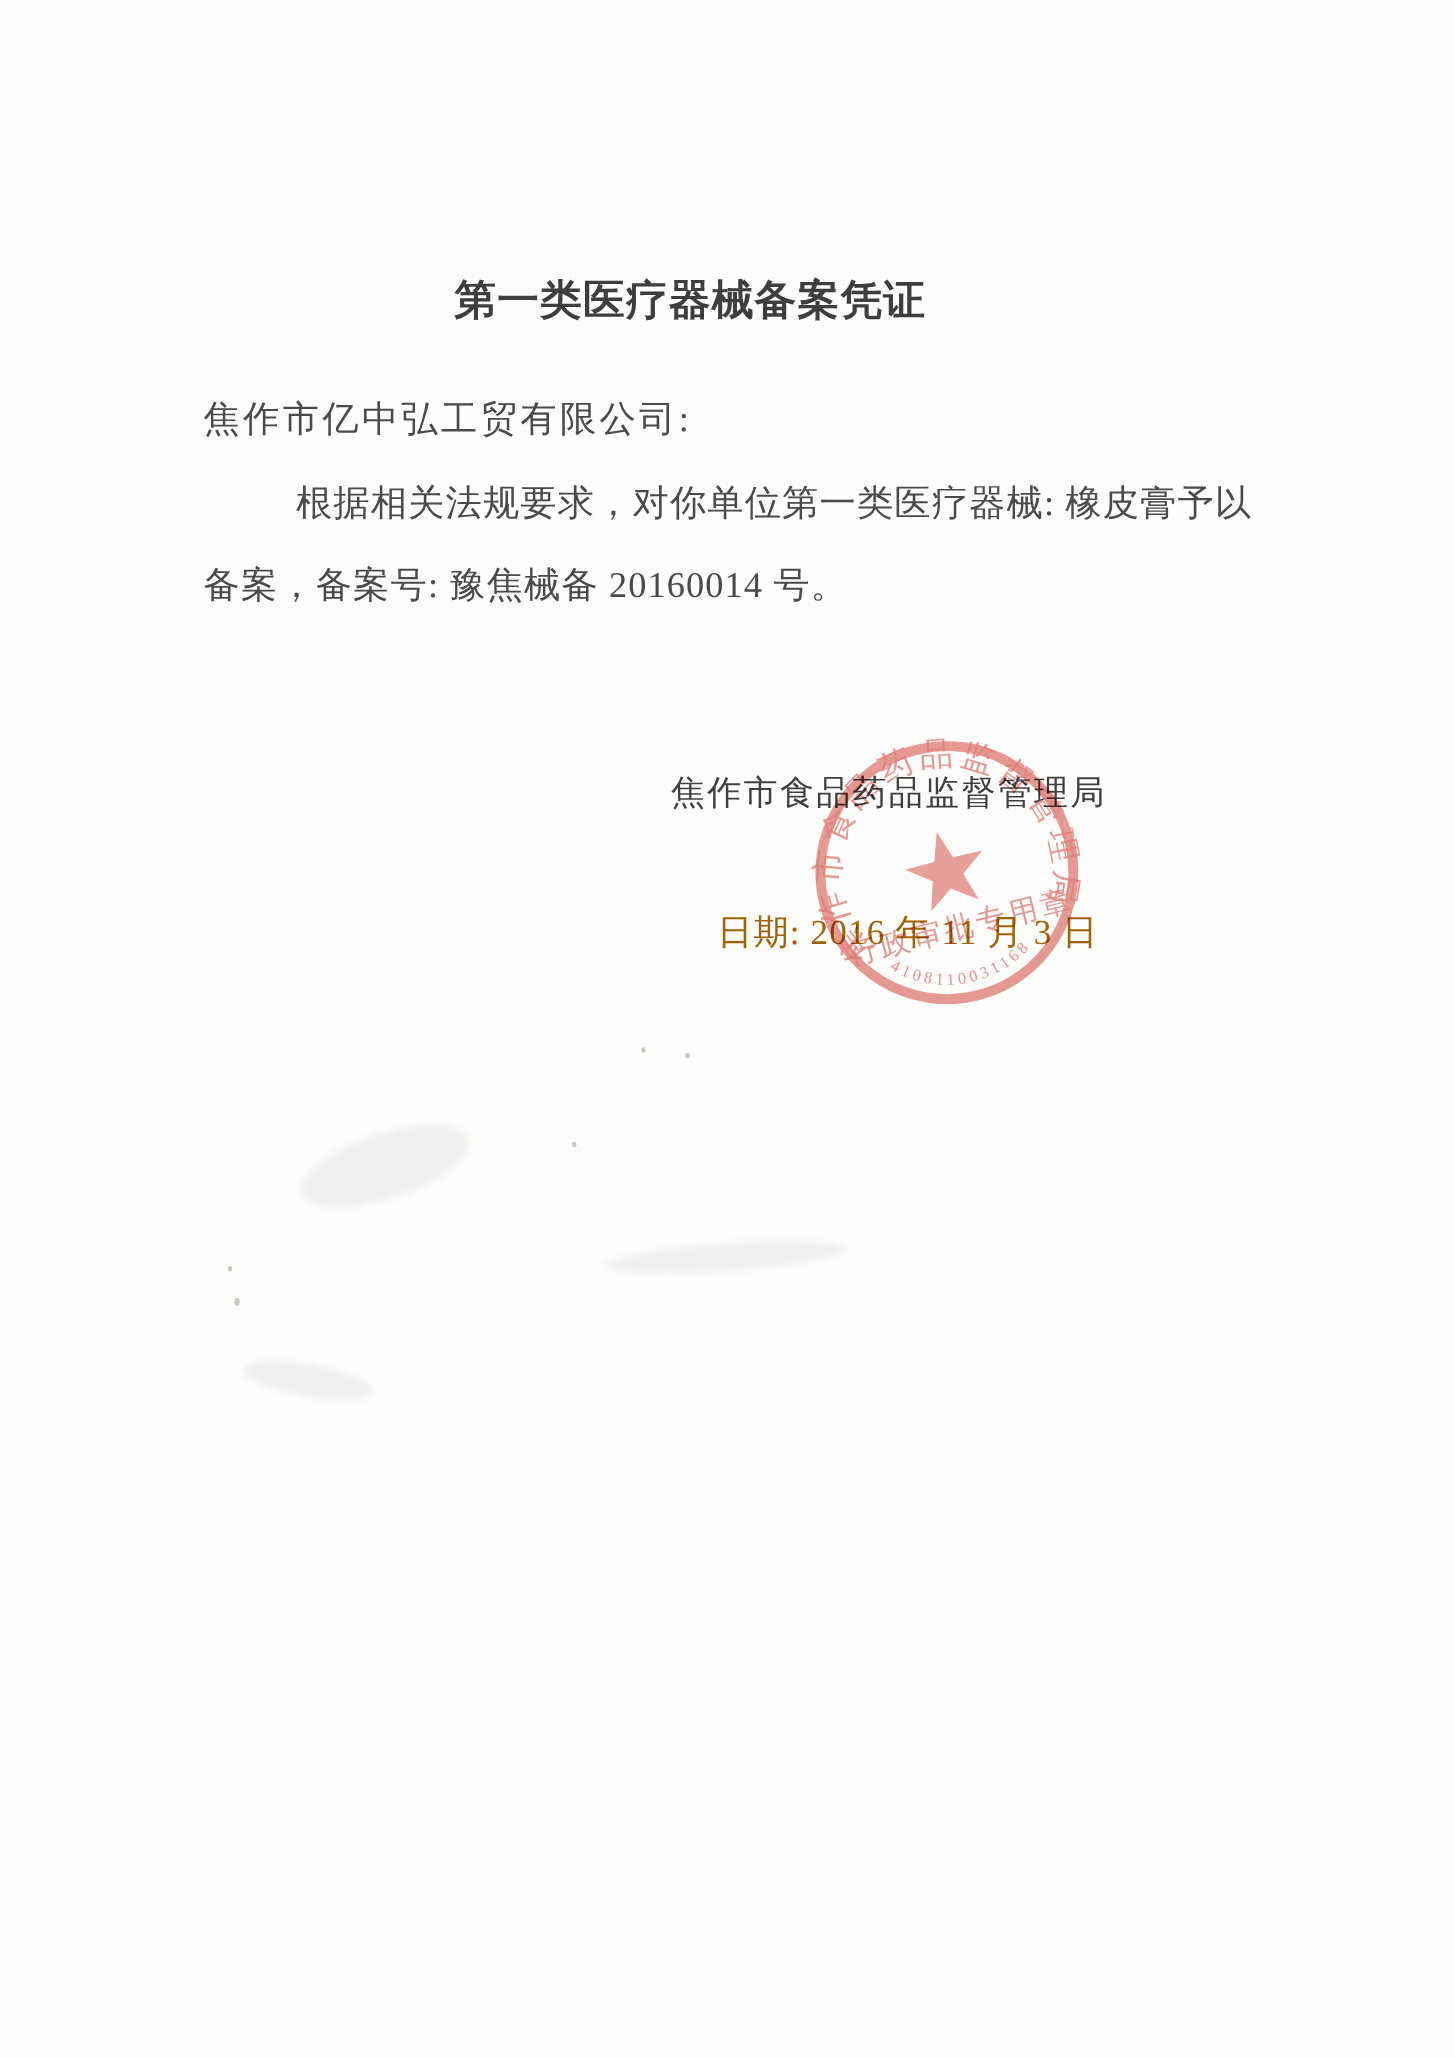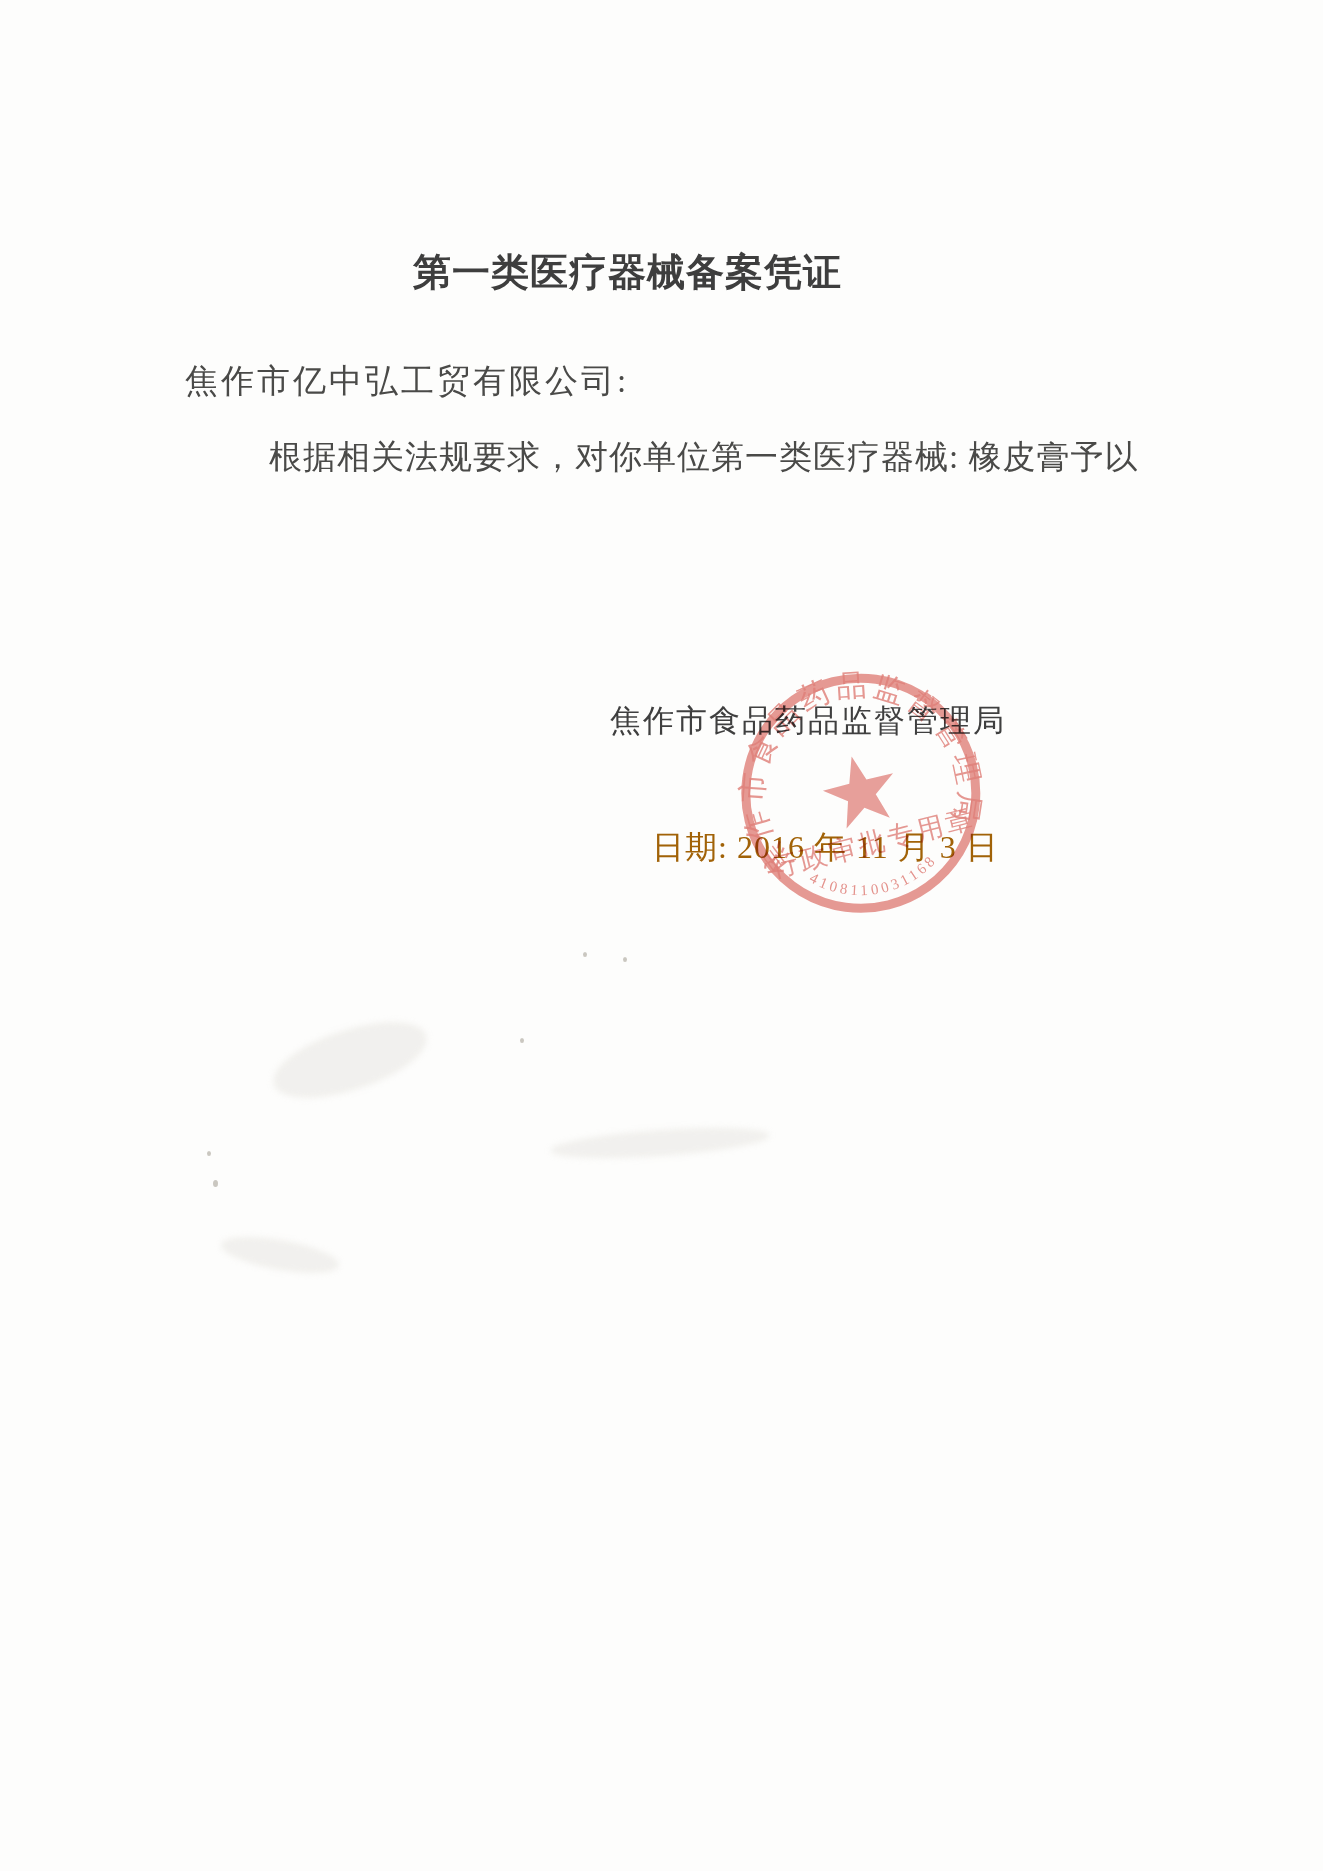--- a/index.html
+++ b/index.html
@@ -63,20 +63,21 @@
 <body>
 
 <div class="page">
 
   <div class="abs addressee">焦作市亿中弘工贸有限公司:</div>
 
   <div class="abs doc-title">第一类医疗器械备案凭证</div>
 
   <div class="abs body-line-1">根据相关法规要求，对你单位第一类医疗器械: 橡皮膏予以</div>
 
+  <div class="abs body-line-2">备案，备案号: 豫焦械备 20160014 号。</div>
 
   <div class="abs issuer">焦作市食品药品监督管理局</div>
 
   <div class="abs date-line">日期: 2016 年 11 月 3 日</div>
 
   <svg class="stamp" viewBox="0 0 262 262" aria-hidden="true">
     <defs>
       <path id="arcTop" d="M 60.7,199.3 A 98,98 0 1 1 199.3,199.3" fill="none"></path>
       <path id="arcBottom" d="M 41.7,181 A 102,102 0 0 0 218.3,181" fill="none"></path>
     </defs>

